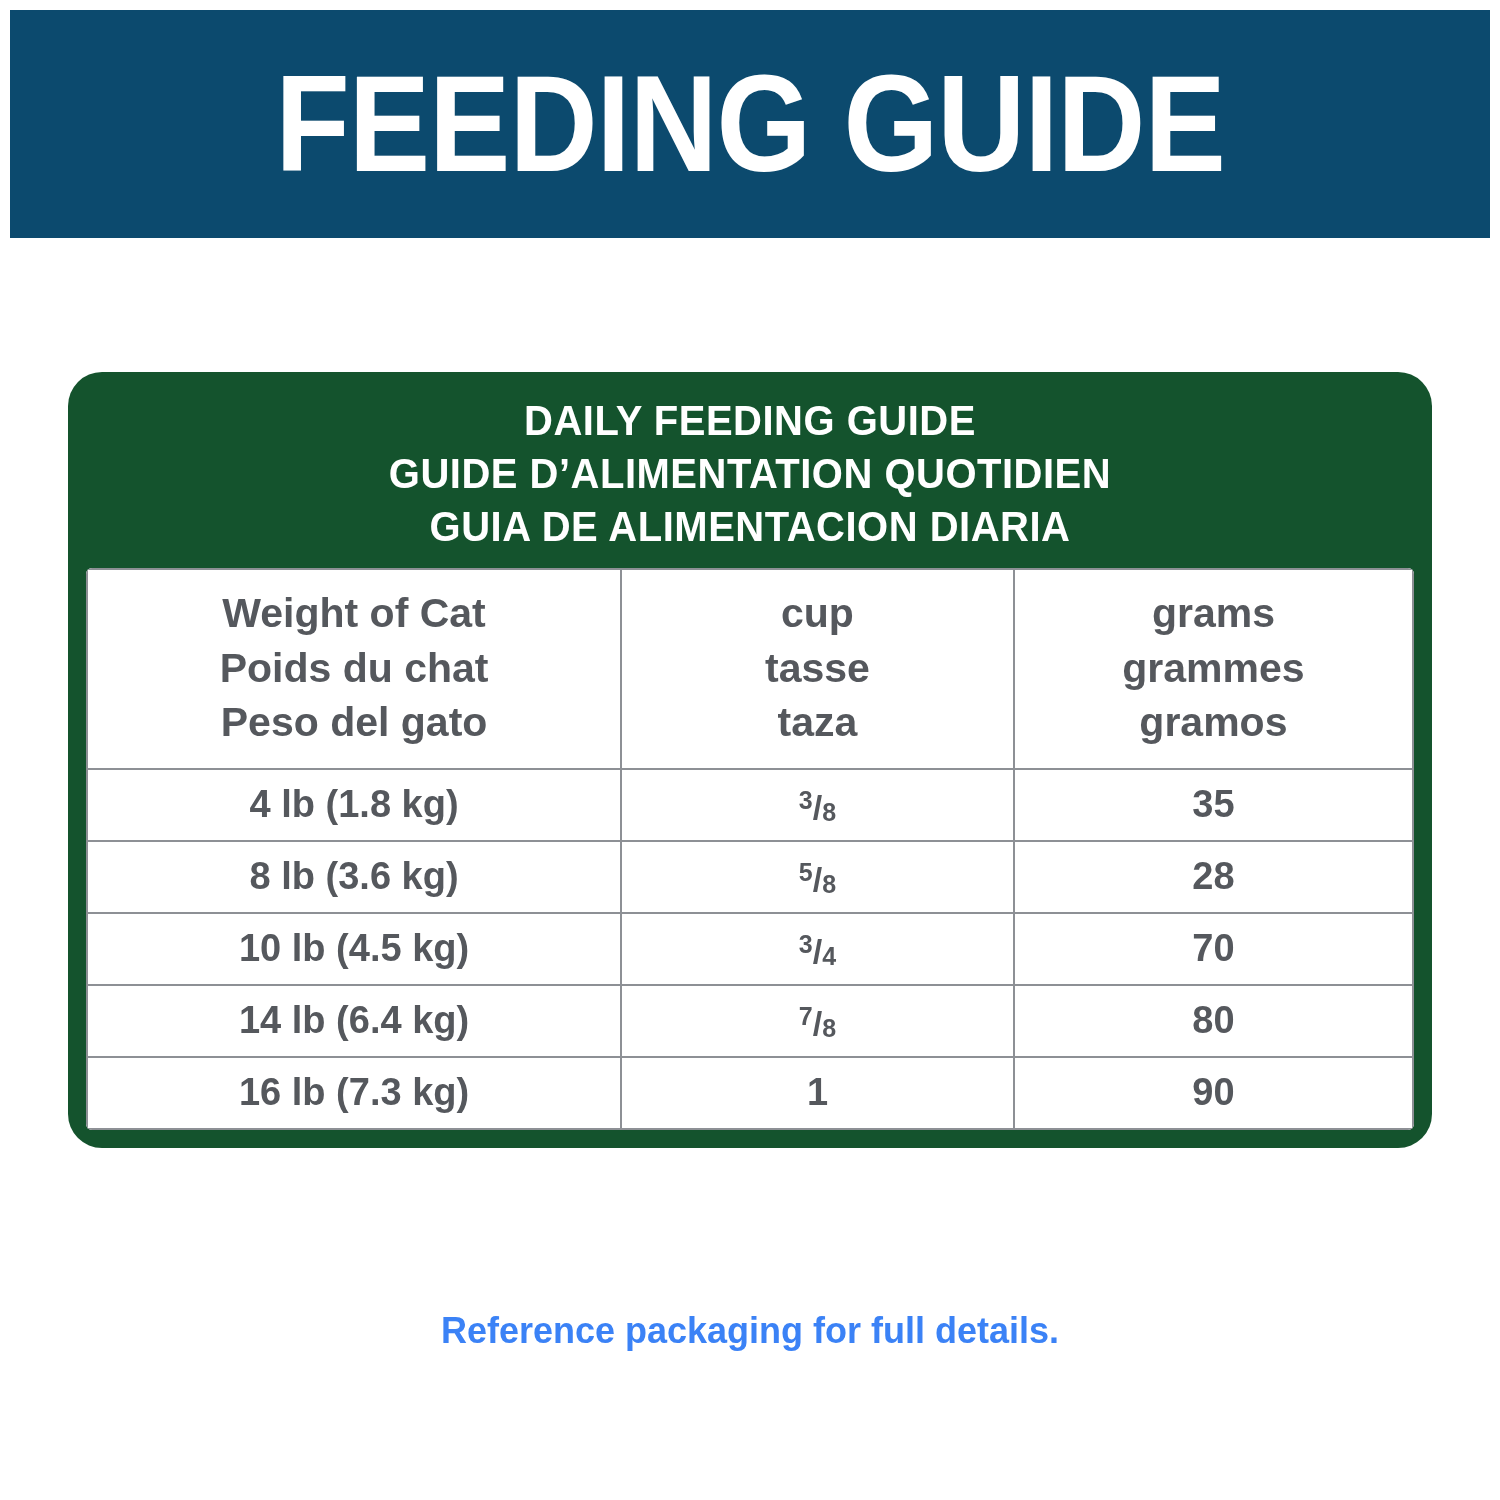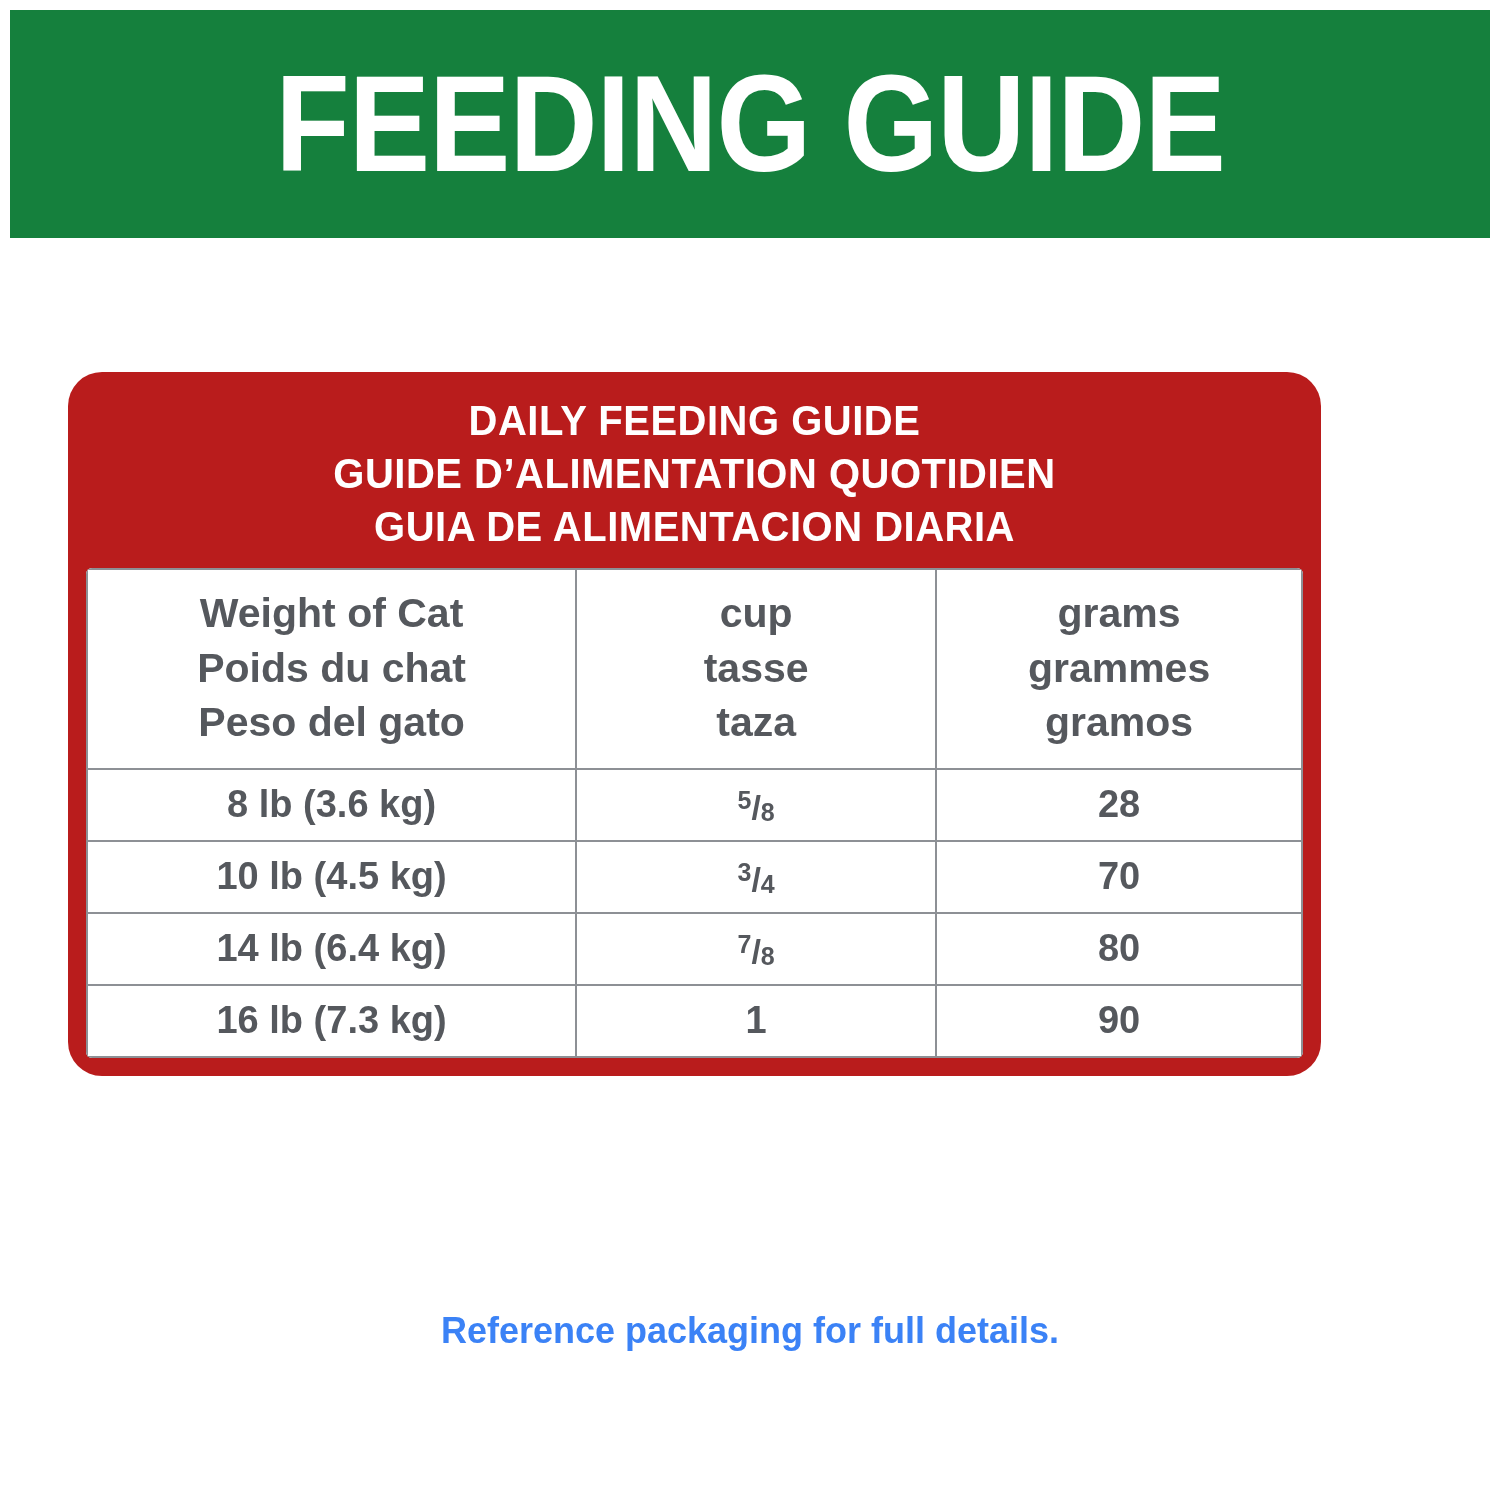--- a/index.html
+++ b/index.html
@@ -15,43 +15,43 @@
     overflow: hidden;
   }
 
   
   .banner {
     position: absolute;
     top: 10px;
     left: 10px;
     width: 1480px;
     height: 228px;
-    background: #15803d;
+    background: #0c4a6e;
     display: flex;
     align-items: center;
     justify-content: center;
   }
   .banner-title {
     color: #ffffff;
     font-family: "Liberation Sans", sans-serif;
     font-weight: bold;
     font-size: 122px;
     letter-spacing: -1px;
     line-height: 1;
     white-space: nowrap;
     transform: scaleY(1.12);
   }
 
   
   .card {
     position: absolute;
     top: 372px;
     left: 68px;
-    width: 1253px;
-    background: #b91c1c;
+    width: 1364px;
+    background: #14532d;
     border-radius: 34px;
     padding: 0;
     box-sizing: border-box;
   }
 
   .card-head {
     padding: 22px 20px 16px 20px;
     text-align: center;
   }
   .card-head div {
@@ -160,20 +160,25 @@
         </th>
         <th class="col-grams">
           <span class="hdr-line">grams</span>
           <span class="hdr-line">grammes</span>
           <span class="hdr-line">gramos</span>
         </th>
       </tr>
     </thead>
     <tbody>
       <tr>
+        <td>4 lb (1.8 kg)</td>
+        <td><span class="frac"><span class="num">3</span><span class="bar">/</span><span class="den">8</span></span></td>
+        <td>35</td>
+      </tr>
+      <tr>
         <td>8 lb (3.6 kg)</td>
         <td><span class="frac"><span class="num">5</span><span class="bar">/</span><span class="den">8</span></span></td>
         <td>28</td>
       </tr>
       <tr>
         <td>10 lb (4.5 kg)</td>
         <td><span class="frac"><span class="num">3</span><span class="bar">/</span><span class="den">4</span></span></td>
         <td>70</td>
       </tr>
       <tr>

